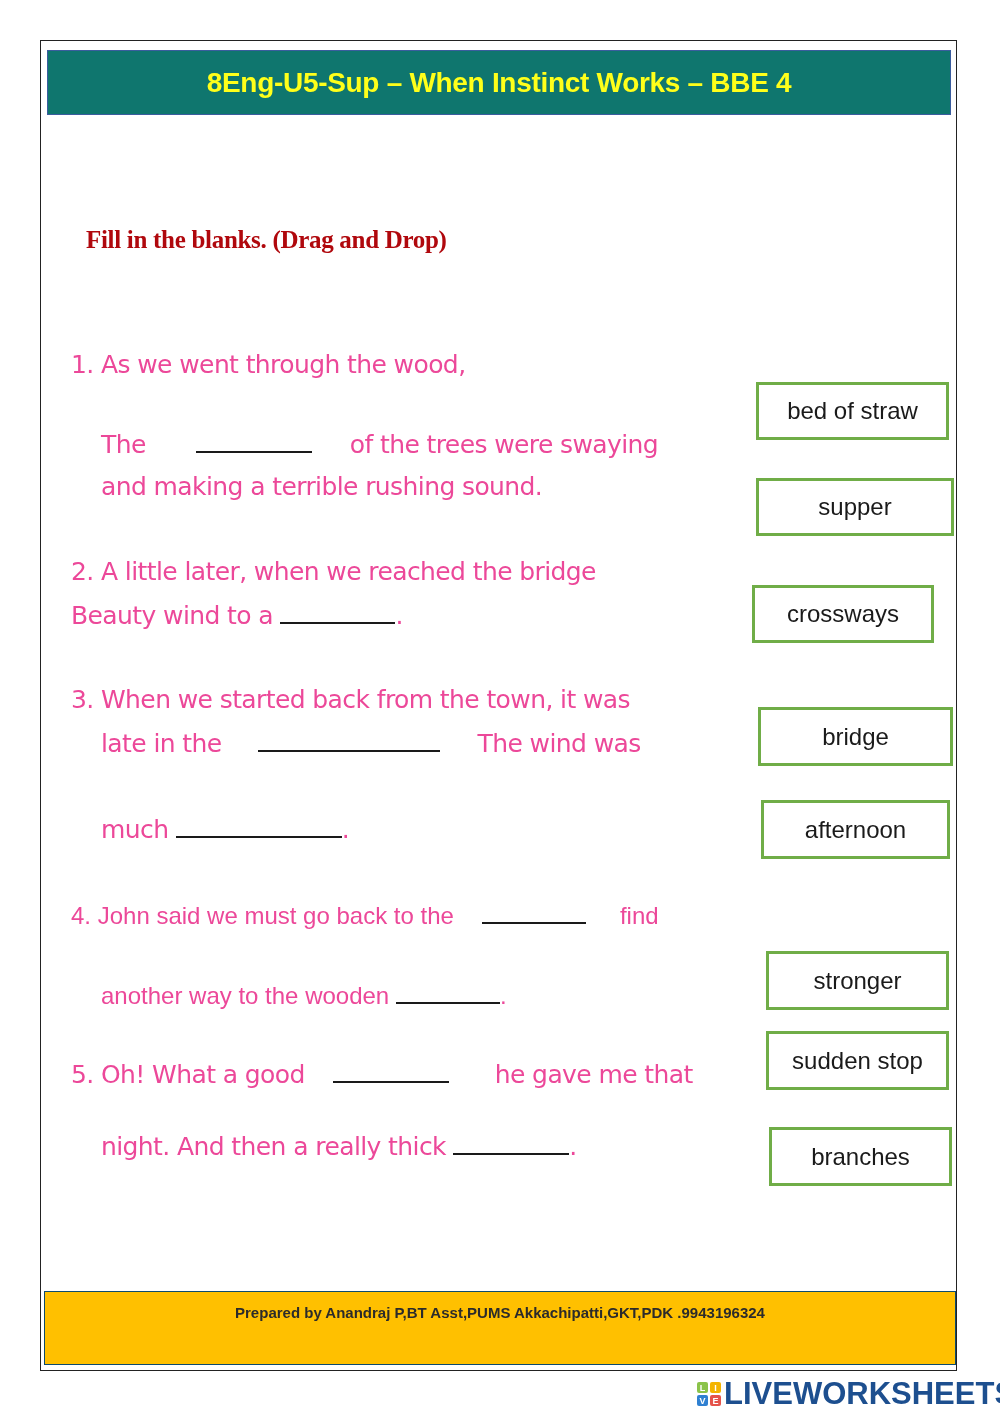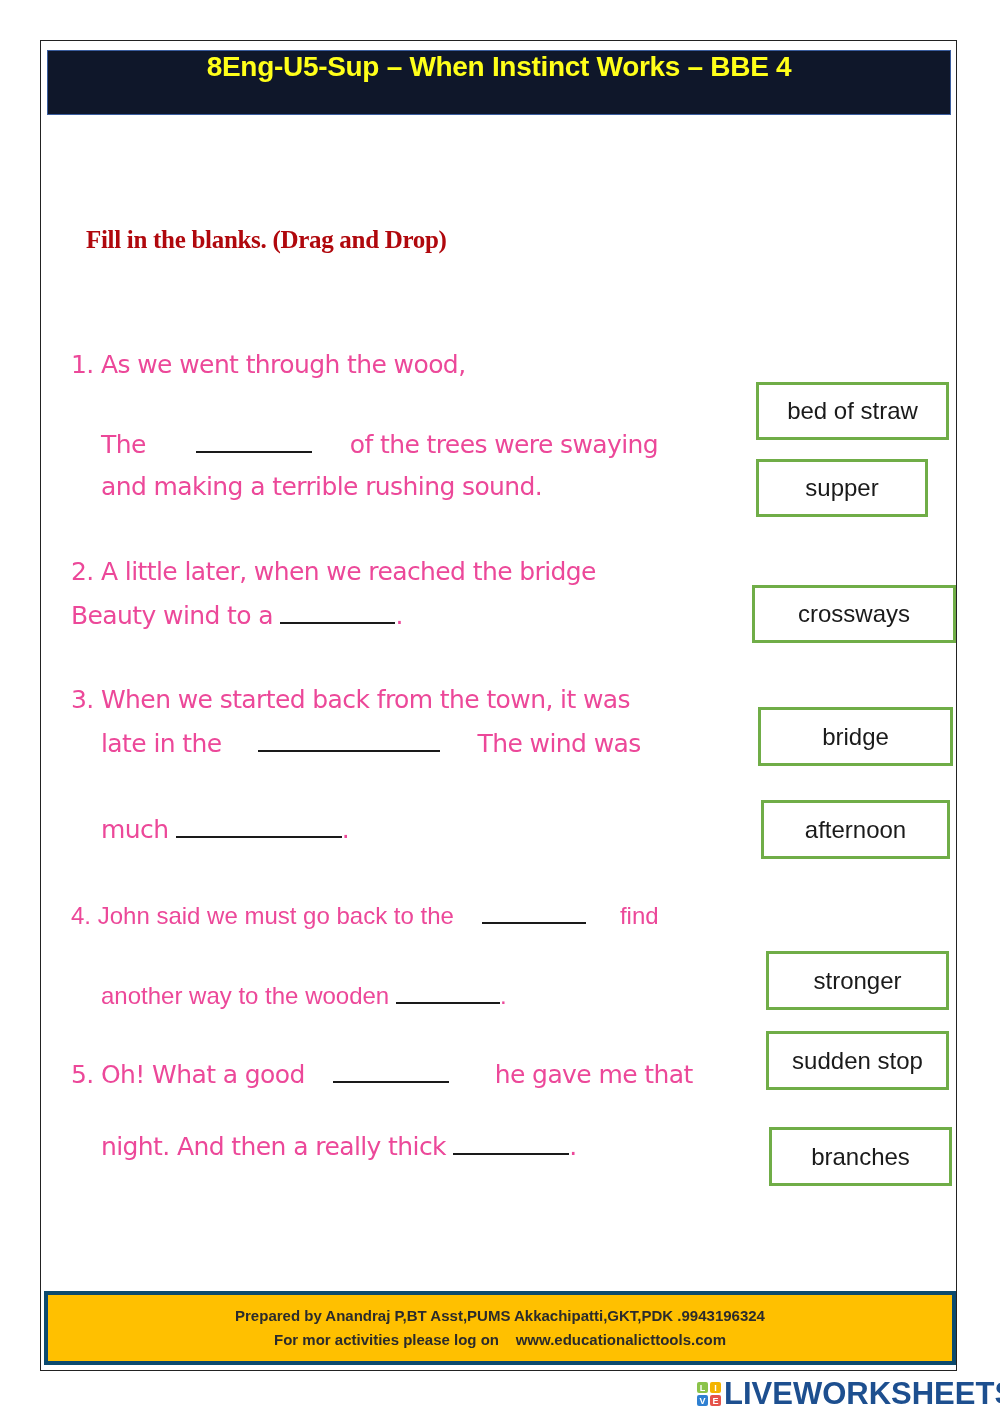--- a/index.html
+++ b/index.html
@@ -8,22 +8,22 @@
     background: #ffffff; overflow: hidden;
     font-family: "DejaVu Sans", sans-serif;
     color: #1a1a1a;
   }
   .page {
     position: absolute; left: 40px; top: 40px; width: 917px; height: 1331px;
     border: 1.5px solid #222; box-sizing: border-box;
   }
   .header {
     position: absolute; left: 47px; top: 50px; width: 904px; height: 65px;
-    background: #0f172a; border: 1px solid #3a5d9e; box-sizing: border-box;
-    display: flex; justify-content: center;
+    background: #0f766e; border: 1px solid #3a5d9e; box-sizing: border-box;
+    display: flex; align-items: center; justify-content: center;
   }
   .header-title {
     color: #ffff1a; font-family: "Liberation Sans", sans-serif; font-weight: bold;
     font-size: 28px; letter-spacing: -0.3px;
   }
   .instruction {
     position: absolute; left: 86px; top: 226px;
     color: #b0080d; font-family: Liberation Serif, serif; font-weight: bold; font-size: 25px;
     letter-spacing: -0.3px;
   }
@@ -34,21 +34,21 @@
   .line.small { font-family: "Liberation Sans", sans-serif; font-size: 24px; letter-spacing: 0px; }
   .blank { display: inline-block; border-bottom: 2px solid #1a1a1a; height: 22px; vertical-align: baseline; }
   .word {
     position: absolute; border: 3px solid #70ad47; background: #fff; box-sizing: border-box;
     display: flex; align-items: center; justify-content: center;
     font-family: "Liberation Sans", sans-serif; font-size: 24px; color: #1a1a1a;
     cursor: grab;
   }
   .footer {
     position: absolute; left: 44px; top: 1291px; width: 912px; height: 74px;
-    background: #ffc000; border: 4px solid #0c4a6e; box-sizing: border-box;
+    background: #ffc000; border: 1px solid #0c4a6e; box-sizing: border-box;
     display: flex; flex-direction: column; align-items: center; padding-top: 9px;
   }
   .footer-line {
     font-family: "Liberation Sans", sans-serif; font-weight: bold; font-size: 15px;
     color: #2b2b2b; line-height: 24px; white-space: pre;
   }
   .logo {
     position: absolute; left: 697px; top: 1378px; height: 32px; display: flex; align-items: center;
   }
   .logo-grid { display: grid; grid-template-columns: 11px 11px; grid-template-rows: 11px 11px; gap: 2px; margin-right: 3px; }
@@ -83,31 +83,30 @@
 <div class="line" style="left:101px; top:728px;"><span>late in the</span><span class="blank" style="width:182px; margin:0 38px 0 36px;"></span><span>The wind was</span></div>
 <div class="line" style="left:101px; top:814px;"><span>much </span><span class="blank" style="width:166px;"></span><span>.</span></div>
 
 <div class="line small" style="left:71px; top:900px;"><span>4. John said we must go back to the</span><span class="blank" style="width:104px; margin:0 34px 0 28px;"></span><span>find</span></div>
 <div class="line small" style="left:101px; top:980px;"><span>another way to the wooden </span><span class="blank" style="width:104px;"></span><span>.</span></div>
 
 <div class="line" style="left:71px; top:1059px;"><span>5. Oh! What a good</span><span class="blank" style="width:116px; margin:0 46px 0 28px;"></span><span>he gave me that</span></div>
 <div class="line" style="left:101px; top:1131px;"><span>night. And then a really thick </span><span class="blank" style="width:116px;"></span><span>.</span></div>
 
 <div class="word" style="left:756px; top:382px; width:193px; height:58px;">bed of straw</div>
-<div class="word" style="left:756px; top:459px; width:172px; height:58px;">supper</div>
-<div class="word" style="left:752px; top:585px; width:204px; height:58px;">crossways</div>
+<div class="word" style="left:756px; top:478px; width:198px; height:58px;">supper</div>
+<div class="word" style="left:752px; top:585px; width:182px; height:58px;">crossways</div>
 <div class="word" style="left:758px; top:707px; width:195px; height:59px;">bridge</div>
 <div class="word" style="left:761px; top:800px; width:189px; height:59px;">afternoon</div>
 <div class="word" style="left:766px; top:951px; width:183px; height:59px;">stronger</div>
 <div class="word" style="left:766px; top:1031px; width:183px; height:59px;">sudden stop</div>
 <div class="word" style="left:769px; top:1127px; width:183px; height:59px;">branches</div>
 
 <div class="footer">
   <div class="footer-line">Prepared by Anandraj P,BT Asst,PUMS Akkachipatti,GKT,PDK .9943196324</div>
-  <div class="footer-line">For mor activities please log on    www.educationalicttools.com</div>
 </div>
 
 <div class="logo">
   <div class="logo-grid">
     <span style="background:#8bc34a;">L</span>
     <span style="background:#f4b400;">I</span>
     <span style="background:#2f80d1;">V</span>
     <span style="background:#e5534b;">E</span>
   </div>
   <span class="logo-text">LIVEWORKSHEETS</span>

